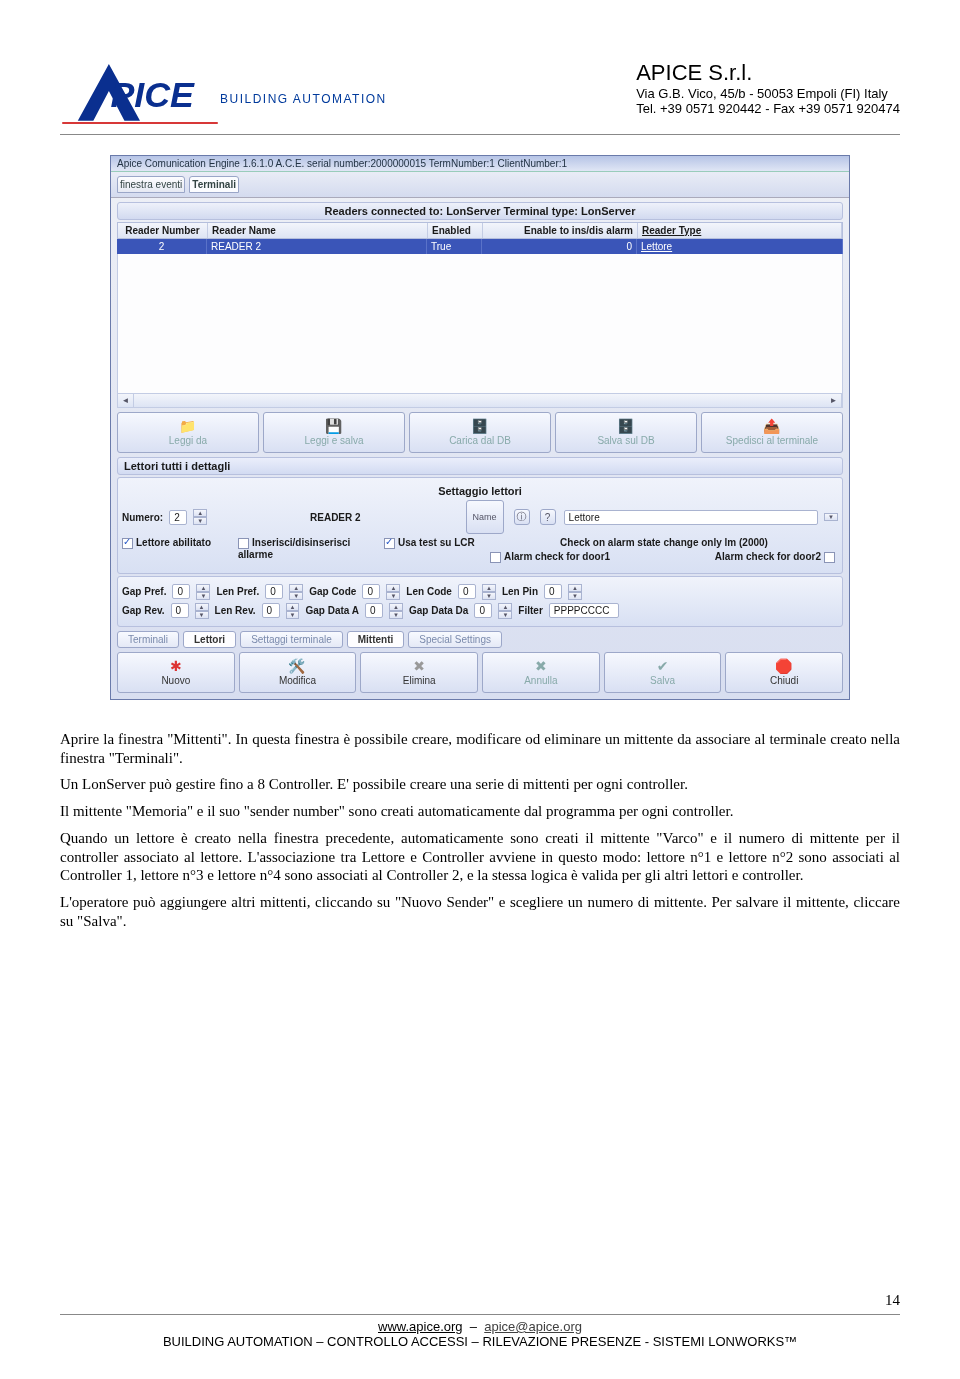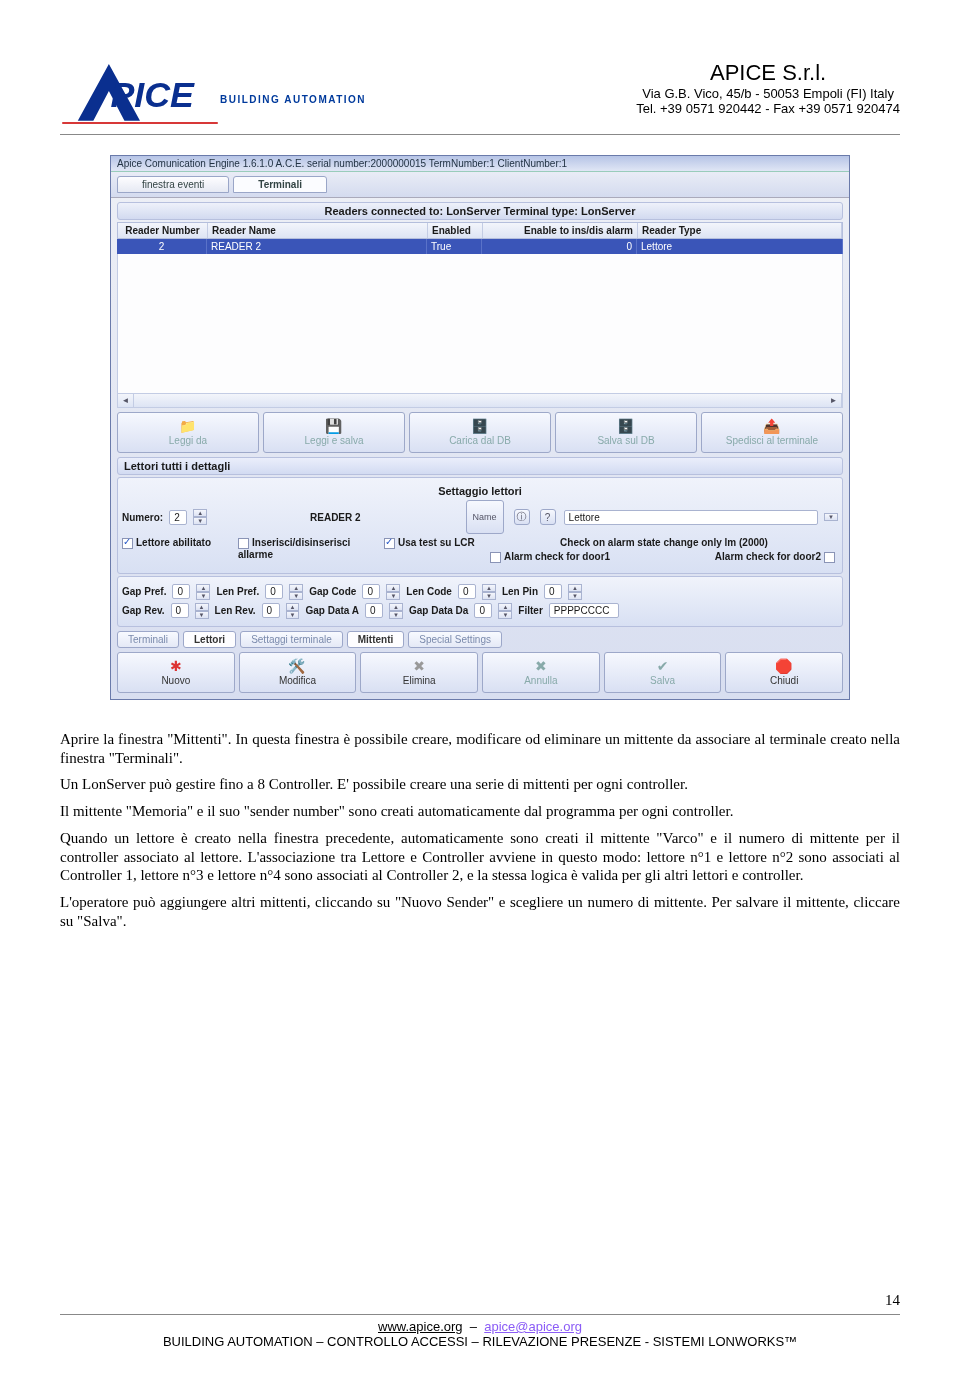--- a/index.html
+++ b/index.html
@@ -3,42 +3,42 @@
 <meta charset="utf-8">
 <style>
   * { box-sizing: border-box; margin: 0; padding: 0; }
   body { width: 960px; font-family: "Times New Roman", serif; background: #fff; color: #000; }
   .page { padding: 60px 60px 40px 60px; position: relative; min-height: 1379px; }
 
   
   .header { display: flex; justify-content: space-between; align-items: flex-start; border-bottom: 1px solid #888; padding-bottom: 4px; margin-bottom: 20px; }
   .logo-block { display: flex; flex-direction: row; align-items: center; }
   .logo-svg { width: 160px; height: 70px; }
-  .logo-caption { font-family: Arial, sans-serif; font-size: 10px; letter-spacing: 1.5px; color: #003a9c; font-weight: bold; margin-top: 8px; }
-  .company-block { text-align: center; font-family: "Century Gothic", Arial, sans-serif; }
+  .logo-caption { font-family: Arial, sans-serif; font-size: 12px; letter-spacing: 1.5px; color: #003a9c; font-weight: normal; margin-top: 8px; }
+  .company-block { text-align: left; font-family: "Century Gothic", Arial, sans-serif; }
   .company-name { font-size: 22px; font-weight: normal; }
   .company-addr { font-size: 13px; }
   .company-tel { font-size: 13px; }
 
   
   .app-window { font-family: Tahoma, Arial, sans-serif; font-size: 11px; color: #1a1a1a; margin: 10px 0 30px 0; border: 1px solid #6a7aaa; width: 740px; margin-left: auto; margin-right: auto; background: linear-gradient(#eef0f6, #d8def0); }
   .titlebar { background: linear-gradient(#b6c4e6, #e0e6f5); padding: 2px 6px; font-size: 10px; color: #234; border-bottom: 1px solid #9cb; }
   .tab-row { display: flex; gap: 4px; padding: 4px 6px; background: linear-gradient(#e9ecf6, #d4dbef); border-bottom: 1px solid #aab; }
-  .tab { background: linear-gradient(#fdfdff, #e6e9f3); border: 1px solid #9aa6c8; border-radius: 3px 3px 0 0; padding: 2px 24px; font-size: 10px; color: #344; }
+  .tab { background: linear-gradient(#fdfdff, #e6e9f3); border: 1px solid #9aa6c8; border-radius: 3px 3px 0 0; padding: 2px 2px; font-size: 10px; color: #344; }
   .tab.active { font-weight: bold; background: #fbfcff; }
   .section-bar { text-align: center; font-weight: bold; font-size: 11px; background: linear-gradient(#eef1fa, #d2daf0); border: 1px solid #b7c0de; margin: 4px 6px 2px 6px; padding: 2px; border-radius: 3px; }
   .tbl-head { display: flex; background: linear-gradient(#f3f5fb, #dde4f4); border: 1px solid #b4bedc; margin: 0 6px; font-size: 10px; font-weight: bold; }
   .tbl-head > div { border-right: 1px solid #c3cce4; padding: 2px 4px; }
   .tbl-row { display: flex; background: #3a55b8; color: #fff; margin: 0 6px; font-size: 10px; }
   .tbl-row > div { border-right: 1px solid #5a72c8; padding: 2px 4px; }
   .c-num { width: 90px; text-align: center; }
   .c-name { width: 220px; }
   .c-en { width: 55px; }
   .c-alarm { width: 155px; text-align: right; }
-  .c-type { flex: 1; }
+  .c-type { flex: 1; text-decoration: underline; }
   .blank-grid { height: 140px; background: #fdfdfe; border: 1px solid #c3cce4; border-top: none; margin: 0 6px; }
   .scrollbar-row { display: flex; margin: 0 6px 4px 6px; height: 14px; background: linear-gradient(#f3f5fb, #dde4f4); border: 1px solid #c3cce4; border-top: none; }
   .sb-btn { width: 16px; border-right: 1px solid #c3cce4; display:flex; align-items:center; justify-content:center; color:#556; font-size:8px; }
 
   .btn-row { display: flex; gap: 4px; margin: 2px 6px; }
   .btn { flex: 1; text-align: center; background: linear-gradient(#f6f8fe, #d9e0f3); border: 1px solid #9da8c9; border-radius: 3px; padding: 6px 2px; font-size: 10px; color: #8aa; display:flex; flex-direction:column; align-items:center; justify-content:center; gap:2px; }
   .btn .bicon { font-size: 14px; line-height:1; }
   .btn.enabled { color: #333; }
 
   .dettagli-bar { margin: 4px 6px 2px 6px; background: linear-gradient(#eaeefb, #d2dbf2); border: 1px solid #b7c0de; padding: 2px 6px; font-weight: bold; font-size: 11px; border-radius: 3px; }
@@ -56,21 +56,21 @@
   .ntab { background:linear-gradient(#f8faff,#e4e9f6); border:1px solid #9ca7c9; border-radius:3px; padding:2px 10px; color:#7a8aac; }
   .ntab.sel { font-weight:bold; color:#333; background:#fdfdff; }
 
   
   .body-text { font-size: 15px; line-height: 1.25; }
   .body-text p { margin: 8px 0; text-align: justify; }
 
   
   .footer { position: absolute; bottom: 30px; left: 60px; right: 60px; text-align: center; font-family: "Century Gothic", Arial, sans-serif; font-size: 13px; border-top: 1px solid #888; padding-top: 4px; }
   .footer a.www { color: #000; text-decoration: underline; }
-  .footer a.email { color: #8b5cf6; text-decoration: underline; }
+  .footer a.email { color: #404040; text-decoration: underline; }
   .page-num { position: absolute; bottom: 70px; right: 60px; font-family: "Times New Roman", serif; font-size: 15px; }
 </style>
 </head>
 <body>
 
 <div class="page">
 
   <div class="header">
     <div class="logo-block">
       <svg class="logo-svg" viewBox="0 0 200 90">

